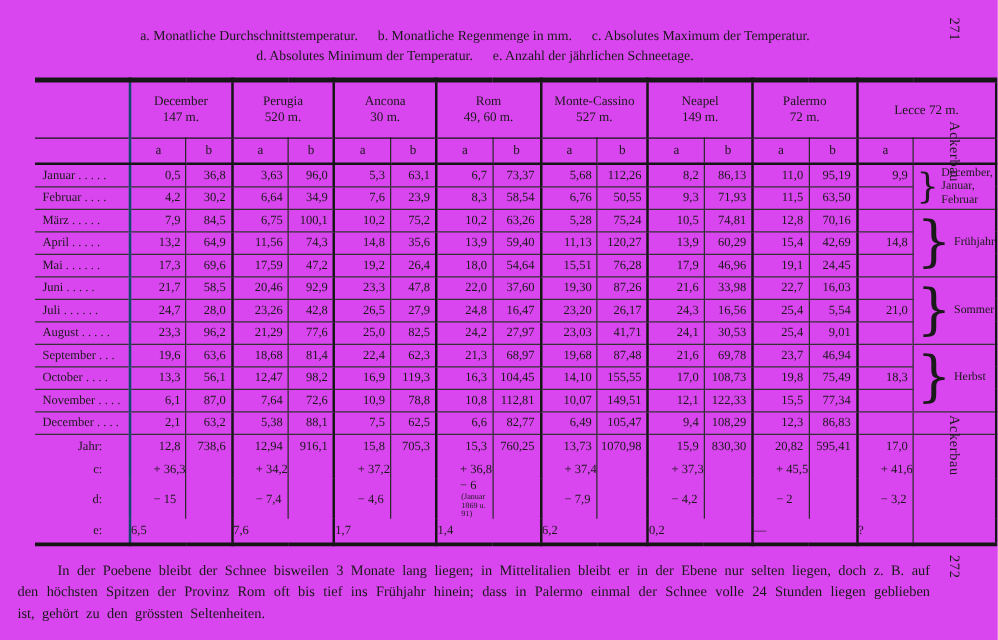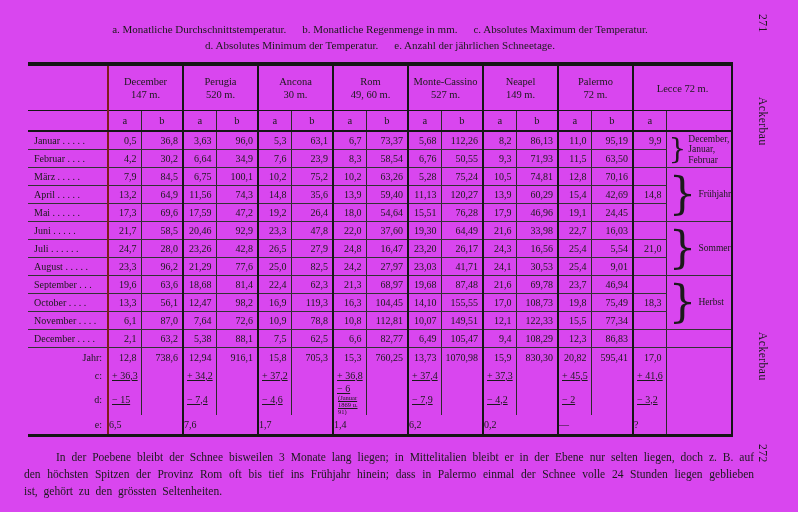--- a/index.html
+++ b/index.html
@@ -12,43 +12,43 @@
   
   .tablewrap{position:absolute;left:28px;top:62px;}
   table{border-collapse:collapse;table-layout:fixed;
         border-top:4px solid #151515;border-right:2px solid #151515;
         border-bottom:3px solid #151515;border-left:0;}
   td,th{font-weight:normal;vertical-align:middle;white-space:nowrap;overflow:hidden;padding:0;}
   .cityhead{text-align:center;font-size:10.5px;line-height:13px;height:44px;}
   .sub{text-align:center;font-size:10.5px;height:19px;}
   .hb1{border-bottom:1px solid #151515;}
   .hb2{border-bottom:2px solid #151515;}
-  .lbl{border-right:2px solid #7f1d1d;}
+  .lbl{border-right:2px solid #0c4a6e;}
   .te{border-right:1px solid #2c2c2c;}
   .ge{border-right:2px solid #151515;}
   .mb{border-bottom:1px solid #333;}
   .num{font-size:10px;}
   .r{text-align:right;padding-right:4px;}
-  .lft{text-align:left;padding-left:3px;text-decoration:underline;}
+  .lft{text-align:left;padding-left:18px;}
   .ctr{}
   .ml{font-size:10px;text-align:left;padding-left:6px;}
-  .bl{font-size:10px;text-align:right;padding-right:5px;}
+  .bl{font-size:10px;text-align:right;padding-right:21px;}
   .row-month{height:18px;}
   .row-jahr{height:21px;}
   .row-cd{height:15px;}
   .row-e{height:20px;}
   .note{font-size:6.5px;line-height:7px;white-space:normal;text-align:left;padding-left:1px;}
   .season{font-size:10px;padding-left:2px;}
   .sb{border-bottom:1px solid #333;}
   .sflex{display:flex;align-items:center;gap:2px;}
   .brace{font-size:44px;line-height:46px;font-family:"DejaVu Serif",serif;}
   .brace.small{font-size:28px;line-height:30px;}
   .stext{font-size:9.5px;line-height:10.5px;white-space:nowrap;}
   
-  .footer{position:absolute;left:24px;top:437px;width:730px;font-size:11.5px;
+  .footer{position:absolute;left:14px;top:437px;width:730px;font-size:11.5px;
           line-height:17px;text-align:justify;text-indent:32px;word-spacing:3px;}
   
   .vtext{position:absolute;left:757px;writing-mode:vertical-rl;font-size:11.5px;
          letter-spacing:0.5px;color:#1a1a1a;}
   .v-271{top:14px;}
   .v-ack1{top:97px;}
   .v-ack2{top:332px;}
   .v-272{top:444px;}
 </style>
 </head>
@@ -409,21 +409,21 @@
             <td class="num te mb r">
               <div>22,0</div>
             </td>
             <td class="num ge mb r">
               <div>37,60</div>
             </td>
             <td class="num te mb r">
               <div>19,30</div>
             </td>
             <td class="num ge mb r">
-              <div>64,49</div>
+              <div>87,26</div>
             </td>
             <td class="num te mb r">
               <div>21,6</div>
             </td>
             <td class="num ge mb r">
               <div>33,98</div>
             </td>
             <td class="num te mb r">
               <div>22,7</div>
             </td>

